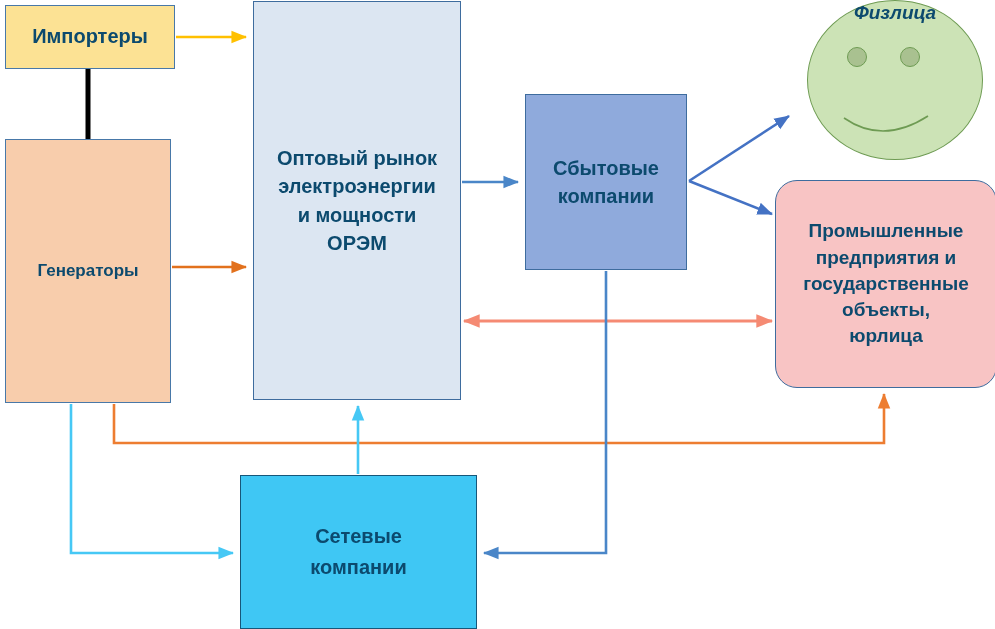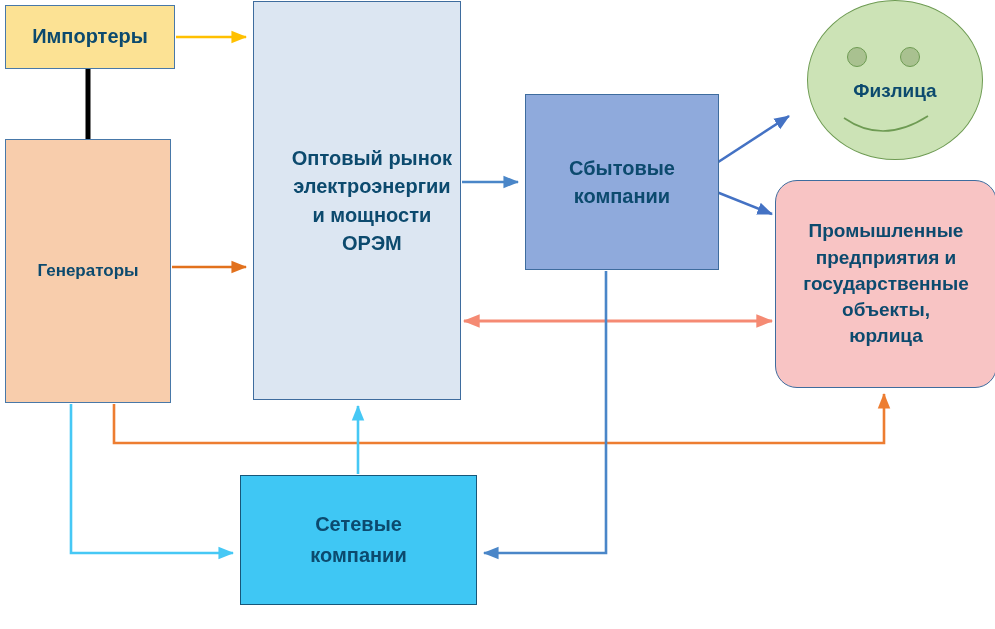--- a/index.html
+++ b/index.html
@@ -10,36 +10,36 @@
   .node{position:absolute;box-sizing:border-box;display:flex;align-items:center;
         justify-content:center;text-align:center;font-weight:bold;color:#0c4a6e;
         line-height:1.28;}
   .node span{display:block;white-space:pre-line;}
 
   #n-importers{left:5px;top:5px;width:170px;height:64px;background:#FCE294;
                border:1px solid #4878A8;font-size:20px;}
   #n-generators{left:5px;top:139px;width:166px;height:264px;background:#F8CDAC;
                 border:1px solid #4878A8;font-size:17px;}
   #n-orem{left:253px;top:1px;width:208px;height:399px;background:#DCE6F2;
-          border:1px solid #3E6C9E;font-size:20px;padding:0 8px;justify-content:flex-end;}
+          border:1px solid #3E6C9E;font-size:20px;padding:0 16px;}
   #n-orem span{line-height:1.42;}
-  #n-sbyt{left:525px;top:94px;width:194px;height:176px;background:#8FAADC;
+  #n-sbyt{left:525px;top:94px;width:162px;height:176px;background:#8FAADC;
           border:1px solid #3E6C9E;font-size:20px;}
   #n-sbyt span{line-height:1.42;}
-  #n-setevye{left:240px;top:475px;width:237px;height:130px;background:#3FC7F4;
+  #n-setevye{left:240px;top:475px;width:237px;height:154px;background:#3FC7F4;
              border:1px solid #17577A;font-size:20px;}
   #n-setevye span{line-height:1.55;}
   #n-prom{left:775px;top:180px;width:222px;height:208px;background:#F8C4C4;
           border:1px solid #3E6C9E;border-radius:22px;font-size:19px;padding:0 6px;}
   #n-prom span{line-height:1.38;}
 
   #n-fiz{left:807px;top:0px;width:176px;height:160px;border-radius:50%;
          background:#CCE3B6;border:1px solid #6E9B53;font-size:19px;
          align-items:flex-start;}
-  #n-fiz span{margin-top:78px;}
+  #n-fiz span{font-style:italic;}
   .face{position:absolute;left:0;top:0;width:995px;height:629px;pointer-events:none;}
 </style>
 </head>
 <body>
 
 <div id="stage">
 
   <svg id="edges" viewBox="0 0 995 629">
     <defs>
       <marker id="ah-yellow" markerWidth="7" markerHeight="7" refX="5.6" refY="3" orient="auto" markerUnits="strokeWidth">

